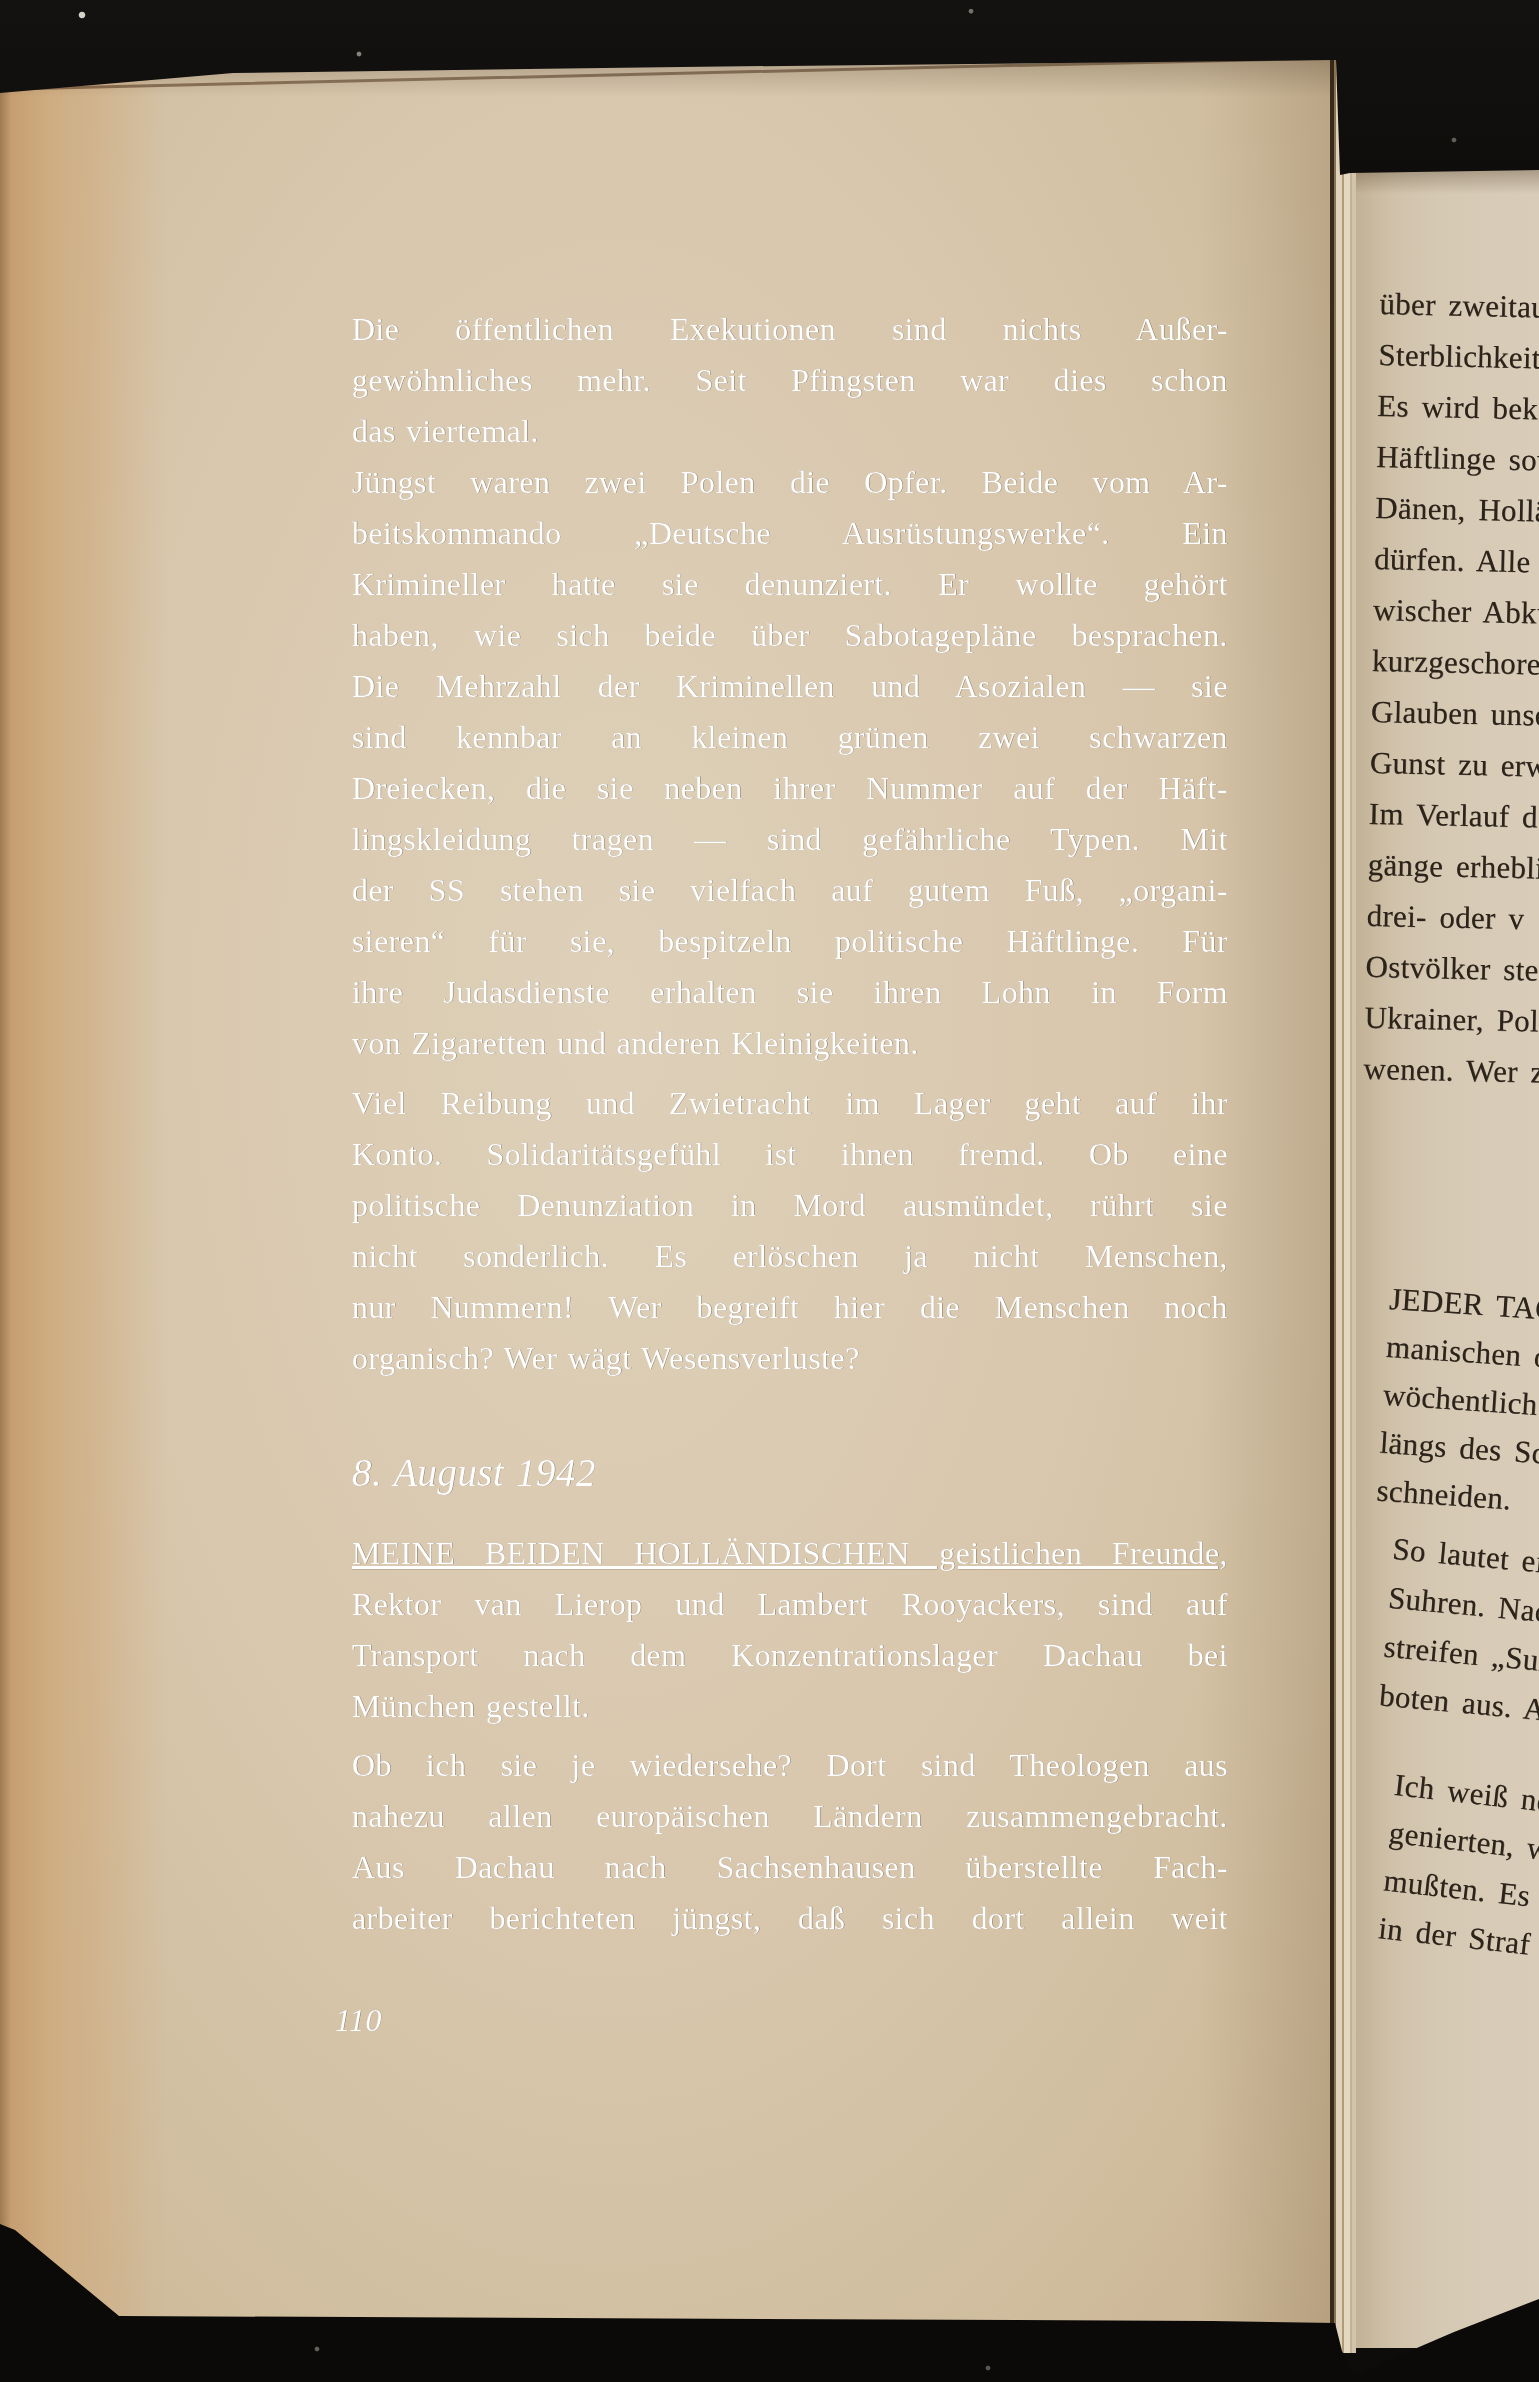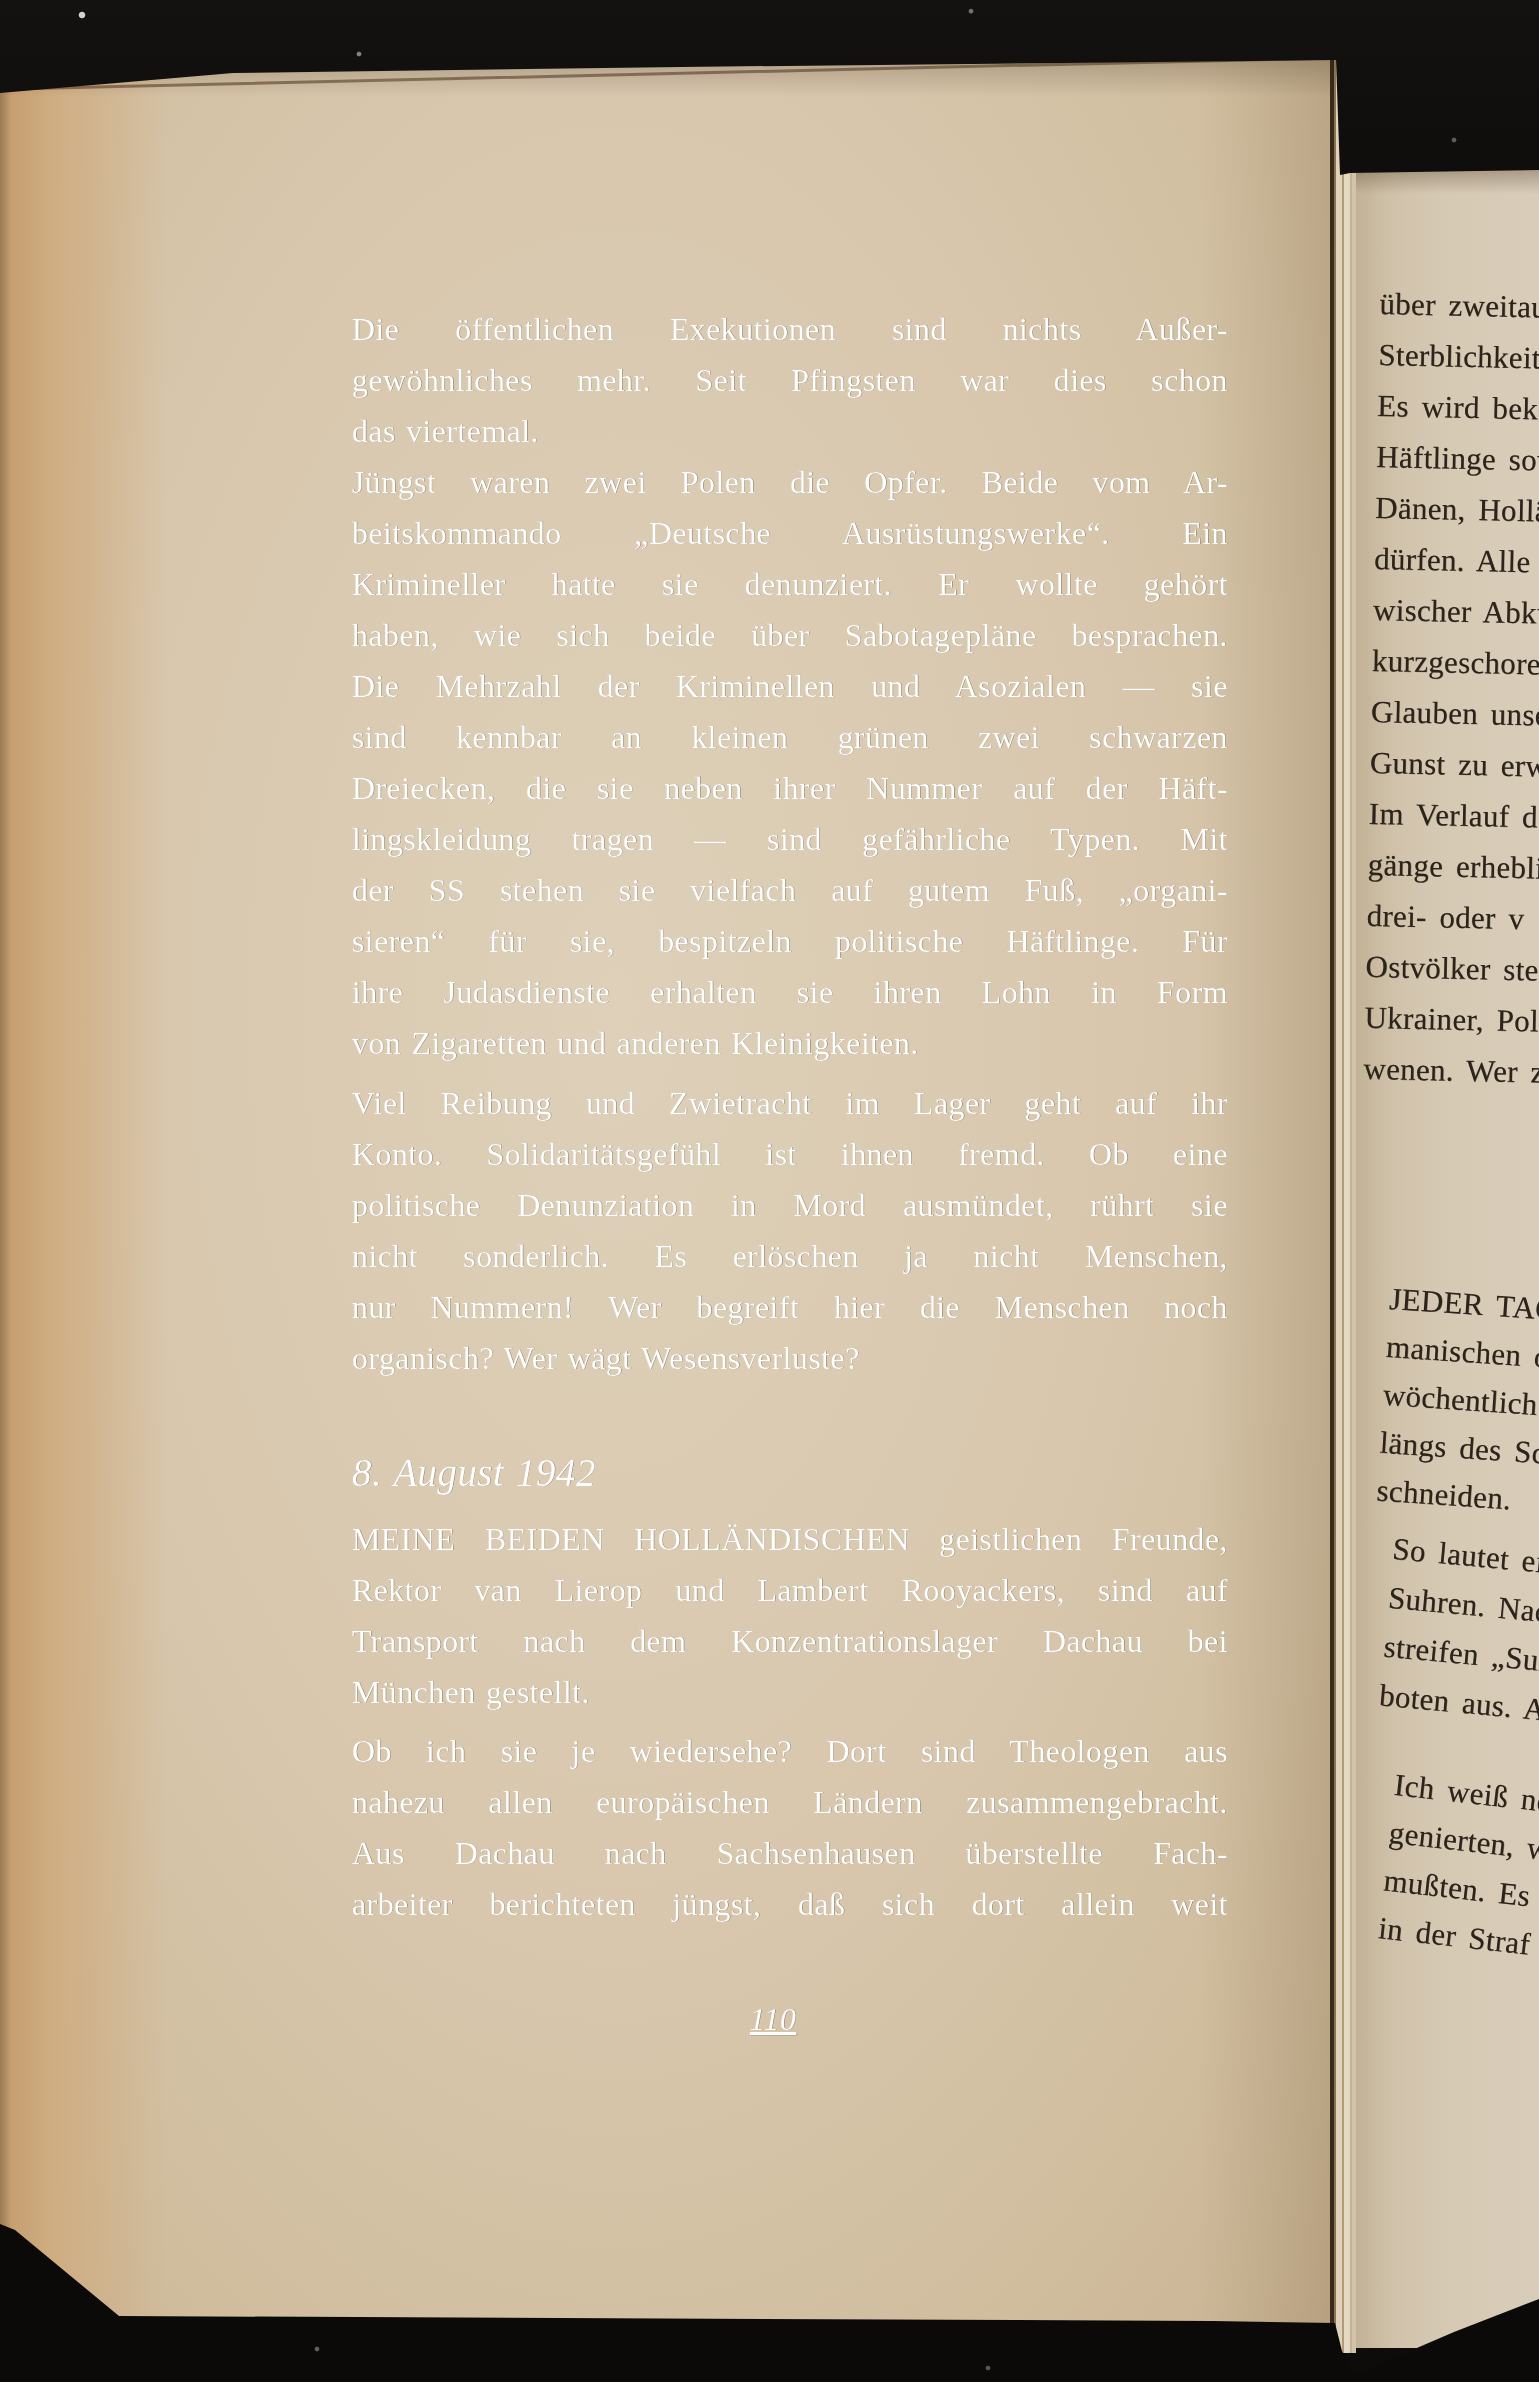--- a/index.html
+++ b/index.html
@@ -63,23 +63,23 @@
   
   .lp-text{
     position:absolute;left:352px;top:304px;width:876px;
     color:#ffffff;font-size:32px;line-height:51px;letter-spacing:0.4px;word-spacing:1.9px;
     text-shadow:0.4px 0.3px 0 rgba(46,35,24,.55);
   }
   .ln{text-align:justify;text-align-last:justify;}
   .ln.s{text-align-last:left;}
   .ln.p-viel{margin-top:9px;}
   .date-heading{margin-top:63px;font-style:italic;font-size:39px;text-align:left;}
-  .ln.e-first{margin-top:16px;}
+  .ln.e-first{margin-top:30px;text-decoration:underline;}
   .ln.p-ob{margin-top:7.5px;}
-  .pagenum{margin-top:64px;text-align:center;font-style:italic;transform:translateX(-17px);text-decoration:underline;}
+  .pagenum{margin-top:51px;font-style:italic;transform:translateX(-17px);}
   
   .rp-text{
     position:absolute;color:#2c231a;font-size:31px;line-height:51px;
     white-space:nowrap;letter-spacing:0.3px;word-spacing:4.7px;
     text-shadow:0.4px 0.3px 0 rgba(44,35,26,.5);
   }
   #rpA{left:24px;top:108px;transform:rotate(1.2deg);transform-origin:0 0;}
   #rpB{left:35px;top:1105px;line-height:48px;transform:rotate(3.8deg);transform-origin:0 0;}
   #rpC{left:39px;top:1354px;line-height:49px;transform:rotate(5.2deg);transform-origin:0 0;}
   #rpD{left:41px;top:1591px;line-height:48px;transform:rotate(6.3deg);transform-origin:0 0;}

